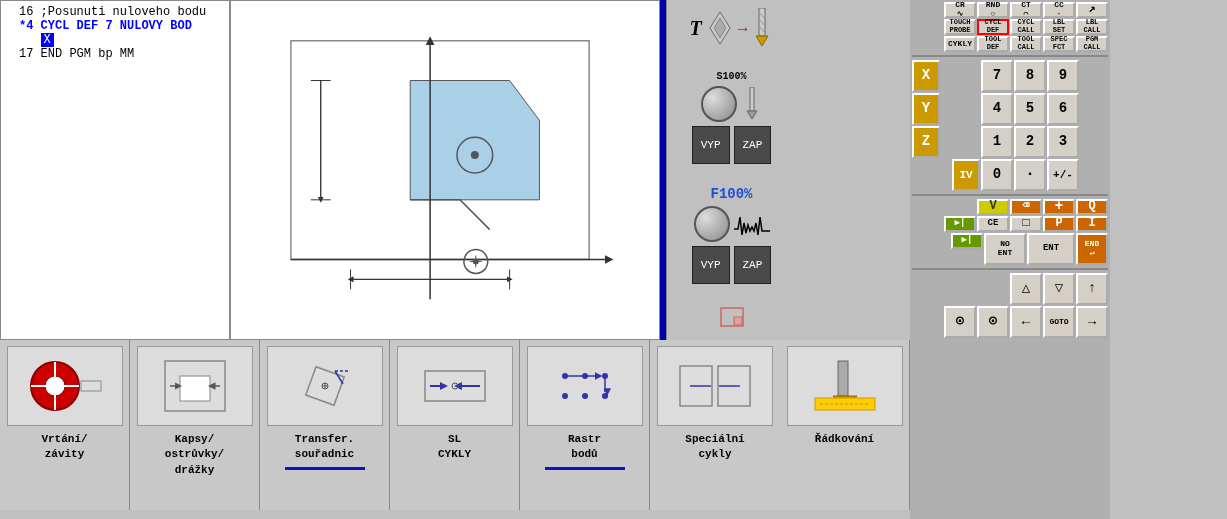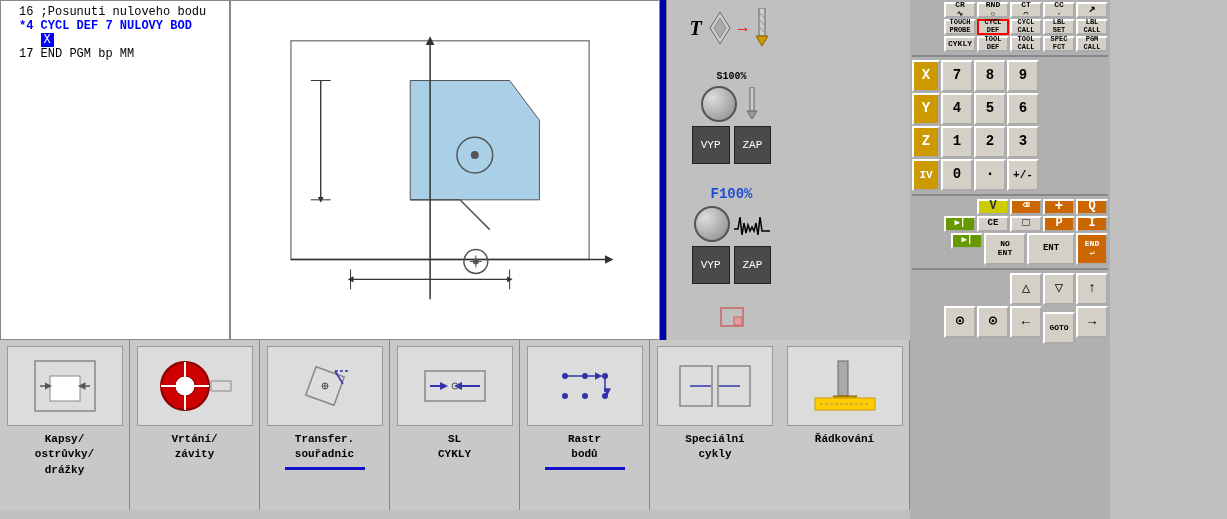--- a/index.html
+++ b/index.html
@@ -440,20 +440,35 @@
         </svg>
       </div>
     </div>
   </div>
 
   <div class="bottom-section">
     <div class="cycle-buttons-row">
 
       <div class="cycle-btn-wrapper">
         <div class="cycle-icon-box">
+
+          <svg width="80" height="60" viewBox="0 0 80 60">
+            <circle cx="30" cy="30" r="24" fill="#cc0000" stroke="#880000" stroke-width="2"></circle>
+            <circle cx="30" cy="30" r="10" fill="white" stroke="#880000" stroke-width="1"></circle>
+            <line x1="6" y1="30" x2="54" y2="30" stroke="white" stroke-width="2"></line>
+            <line x1="30" y1="6" x2="30" y2="54" stroke="white" stroke-width="2"></line>
+
+            <rect x="56" y="25" width="20" height="10" fill="#ddd" stroke="#888" stroke-width="1"></rect>
+          </svg>
+        </div>
+        <div class="cycle-text">Vrtání/<br>závity</div>
+      </div>
+
+      <div class="cycle-btn-wrapper">
+        <div class="cycle-icon-box">
           <svg width="80" height="60" viewBox="0 0 80 60">
 
             <rect x="10" y="5" width="60" height="50" fill="#ddd" stroke="#888" stroke-width="1.5"></rect>
             <rect x="25" y="20" width="30" height="25" fill="white" stroke="#888" stroke-width="1"></rect>
 
             <line x1="15" y1="30" x2="24" y2="30" stroke="#555" stroke-width="1.5" marker-end="url(#a1)"></line>
             <line x1="65" y1="30" x2="56" y2="30" stroke="#555" stroke-width="1.5" marker-end="url(#a2)"></line>
             <defs>
               <marker id="a1" markerWidth="5" markerHeight="5" refX="3" refY="2.5" orient="auto">
                 <path d="M0,0 L5,2.5 L0,5 Z" fill="#555"></path>
@@ -462,35 +477,20 @@
                 <path d="M0,0 L5,2.5 L0,5 Z" fill="#555"></path>
               </marker>
             </defs>
           </svg>
         </div>
         <div class="cycle-text">Kapsy/<br>ostrůvky/<br>drážky</div>
       </div>
 
       <div class="cycle-btn-wrapper">
         <div class="cycle-icon-box">
-
-          <svg width="80" height="60" viewBox="0 0 80 60">
-            <circle cx="30" cy="30" r="24" fill="#cc0000" stroke="#880000" stroke-width="2"></circle>
-            <circle cx="30" cy="30" r="10" fill="white" stroke="#880000" stroke-width="1"></circle>
-            <line x1="6" y1="30" x2="54" y2="30" stroke="white" stroke-width="2"></line>
-            <line x1="30" y1="6" x2="30" y2="54" stroke="white" stroke-width="2"></line>
-
-            <rect x="56" y="25" width="20" height="10" fill="#ddd" stroke="#888" stroke-width="1"></rect>
-          </svg>
-        </div>
-        <div class="cycle-text">Vrtání/<br>závity</div>
-      </div>
-
-      <div class="cycle-btn-wrapper">
-        <div class="cycle-icon-box">
           <svg width="80" height="60" viewBox="0 0 80 60">
 
             <rect x="25" y="15" width="30" height="30" fill="#ddd" stroke="#888" stroke-width="1.5" transform="rotate(20,40,30)"></rect>
             <line x1="50" y1="15" x2="65" y2="15" stroke="#3333aa" stroke-width="1.5" stroke-dasharray="3,2"></line>
             <line x1="50" y1="15" x2="58" y2="28" stroke="#3333aa" stroke-width="1.5"></line>
 
             <circle cx="40" cy="30" r="3" fill="none" stroke="#555" stroke-width="1"></circle>
             <line x1="37" y1="30" x2="43" y2="30" stroke="#555" stroke-width="1"></line>
             <line x1="40" y1="27" x2="40" y2="33" stroke="#555" stroke-width="1"></line>
           </svg>
@@ -602,21 +602,21 @@
   </div>
 
   <div class="separator"></div>
 
   <div style="display:flex; flex-direction:row; gap:1px;">
 
     <div style="display:flex; flex-direction:column; gap:1px;">
       <button class="bp-btn coord">X</button>
       <button class="bp-btn coord">Y</button>
       <button class="bp-btn coord">Z</button>
-      <button class="bp-btn coord" style="font-size:11px;">IV</button>
+      <button class="bp-btn coord" style="font-size:11px;margin-left:40px;">IV</button>
     </div>
 
     <div style="display:grid; grid-template-columns:repeat(3,32px); gap:1px;">
       <button class="bp-btn numeric">7</button>
       <button class="bp-btn numeric">8</button>
       <button class="bp-btn numeric">9</button>
       <button class="bp-btn numeric">4</button>
       <button class="bp-btn numeric">5</button>
       <button class="bp-btn numeric">6</button>
       <button class="bp-btn numeric">1</button>
@@ -657,16 +657,16 @@
   <div style="display:flex; flex-direction:row; gap:1px; justify-content:flex-end;">
     <button class="bp-btn nav" style="font-size:14px;">△</button>
     <button class="bp-btn nav" style="font-size:14px;">▽</button>
     <button class="bp-btn nav" style="font-size:14px;">↑</button>
   </div>
 
   <div style="display:flex; flex-direction:row; gap:1px; justify-content:flex-end;">
     <button class="bp-btn nav" style="font-size:14px;">⊙</button>
     <button class="bp-btn nav" style="font-size:14px;">⊙</button>
     <button class="bp-btn nav" style="font-size:14px;">←</button>
-    <button class="bp-btn nav" style="font-size:8px;margin-top:6px;">GOTO</button>
+    <button class="bp-btn nav" style="font-size:8px;">GOTO</button>
     <button class="bp-btn nav" style="font-size:14px;">→</button>
   </div>
 </div>
 
 </body></html>

